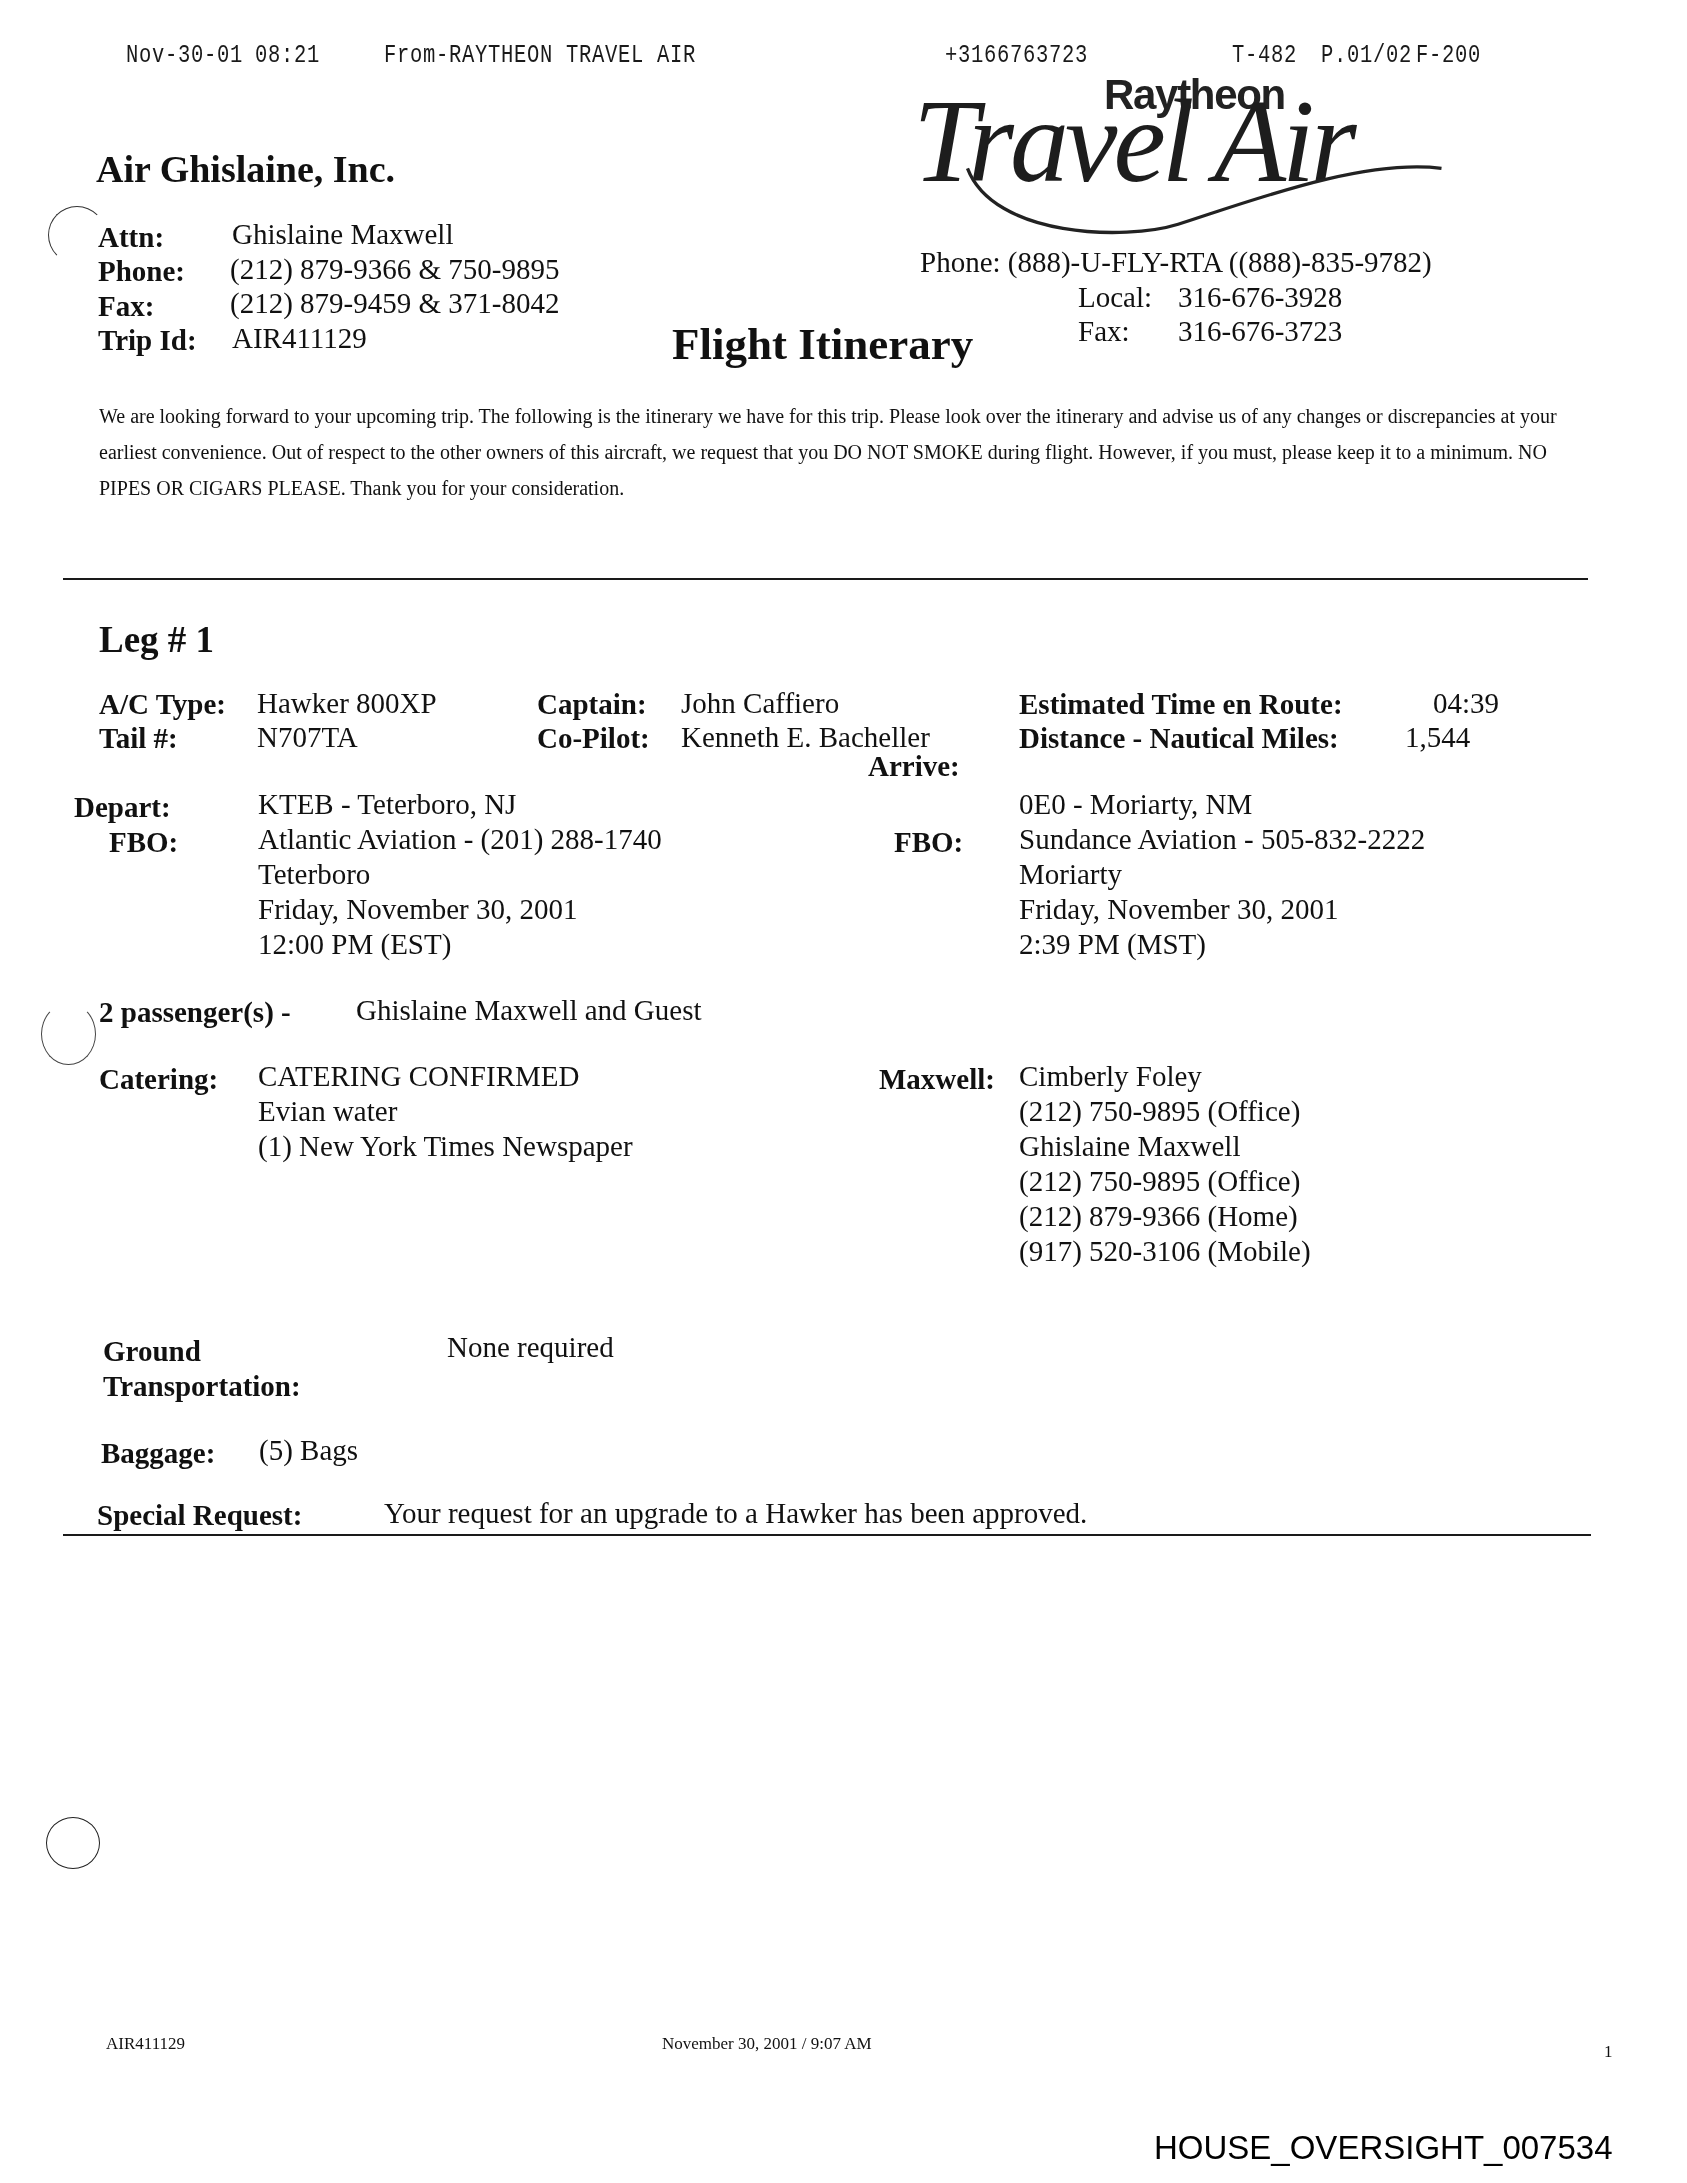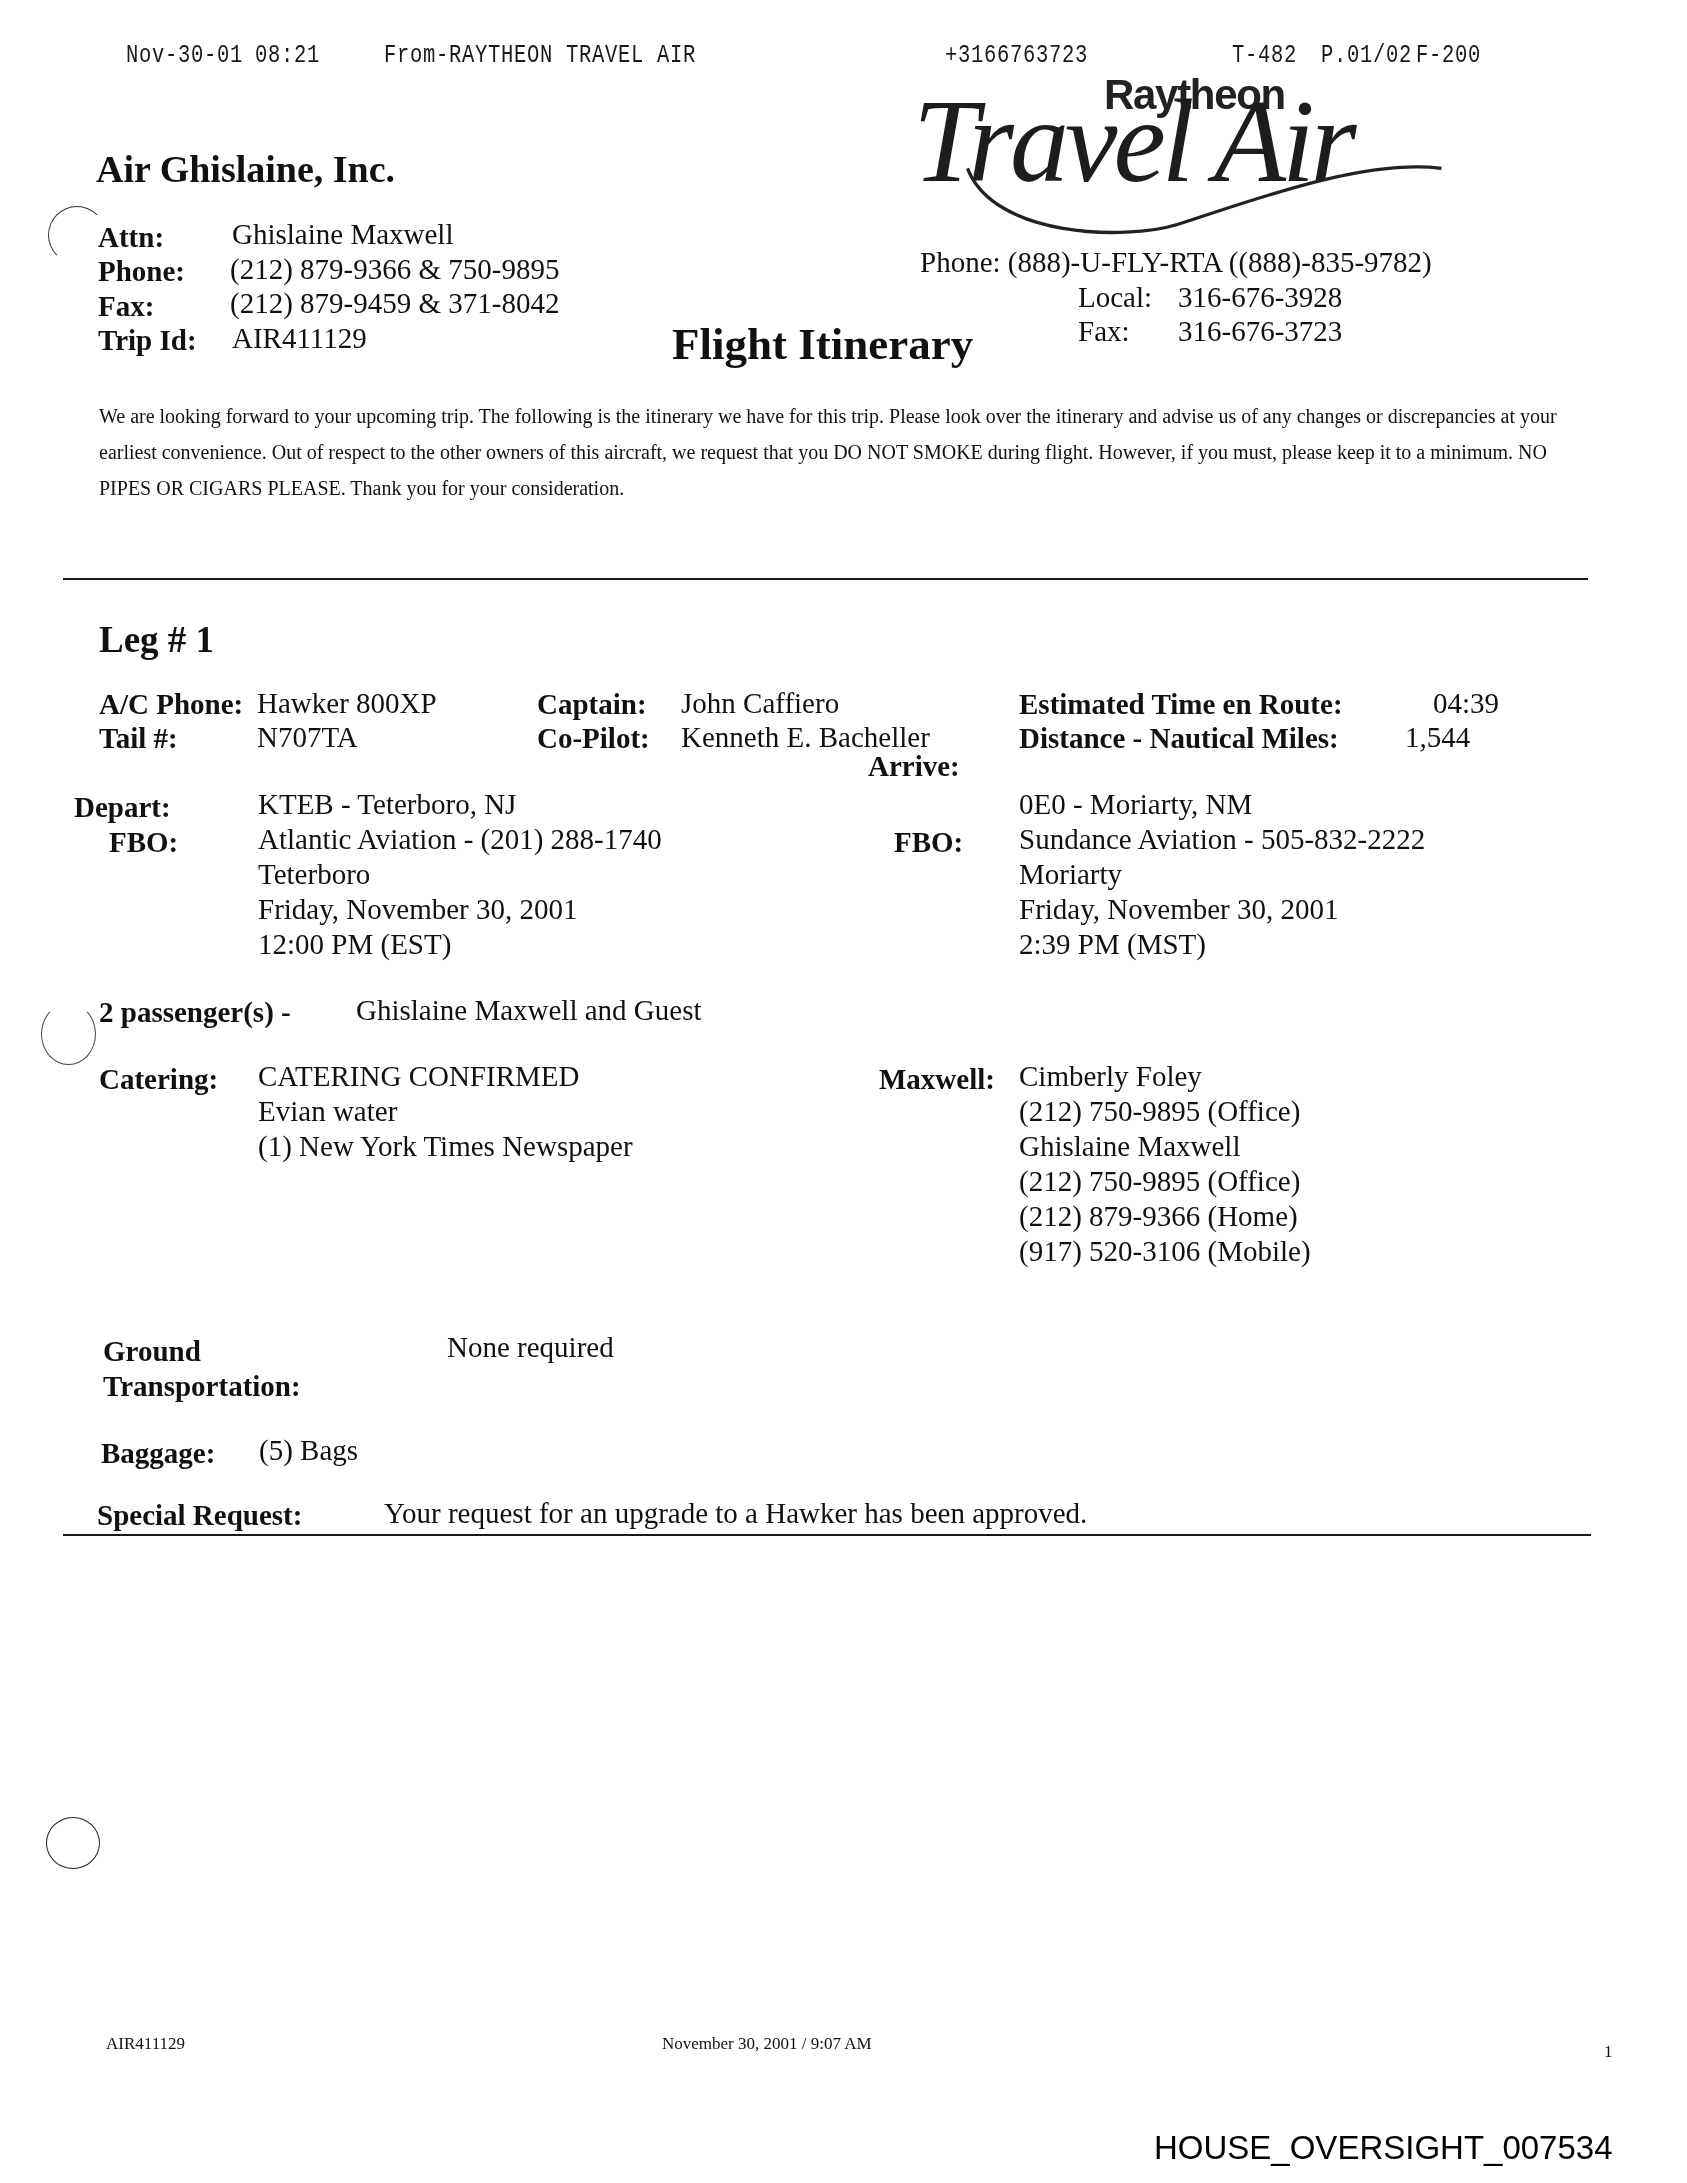--- a/index.html
+++ b/index.html
@@ -65,21 +65,21 @@
 <div class="abs serif val" style="left:1078px; top:315px;">Fax:</div>
 <div class="abs serif val" style="left:1178px; top:315px;">316-676-3723</div>
 
 <div class="abs serif title" style="left:672px; top:318px;">Flight Itinerary</div>
 
 <div class="abs serif para" style="left:99px; top:398px;">We are looking forward to your upcoming trip.  The following is the itinerary we have for this trip.  Please look over the itinerary and advise us of any changes or discrepancies at your earliest  convenience.  Out of respect to the other owners of this aircraft, we request that you DO NOT SMOKE during flight.  However, if you must,  please keep it to a minimum.  NO PIPES OR CIGARS PLEASE.  Thank you for your consideration.</div>
 <div class="rule" style="left:63px; top:578px; width:1525px;"></div>
 
 <div class="abs serif leg" style="left:99px; top:618px;">Leg #  1</div>
 
-<div class="abs serif lbl" style="left:99px; top:688px;">A/C Phone:</div>
+<div class="abs serif lbl" style="left:99px; top:688px;">A/C Type:</div>
 <div class="abs serif val" style="left:257px; top:687px;">Hawker 800XP</div>
 <div class="abs serif lbl" style="left:99px; top:722px;">Tail #:</div>
 <div class="abs serif val" style="left:257px; top:721px;">N707TA</div>
 
 <div class="abs serif lbl" style="left:537px; top:688px;">Captain:</div>
 <div class="abs serif val" style="left:681px; top:687px;">John Caffiero</div>
 <div class="abs serif lbl" style="left:537px; top:722px;">Co-Pilot:</div>
 <div class="abs serif val" style="left:681px; top:721px;">Kenneth E. Bacheller</div>
 
 <div class="abs serif lbl" style="left:1019px; top:688px;">Estimated Time en Route:</div>

